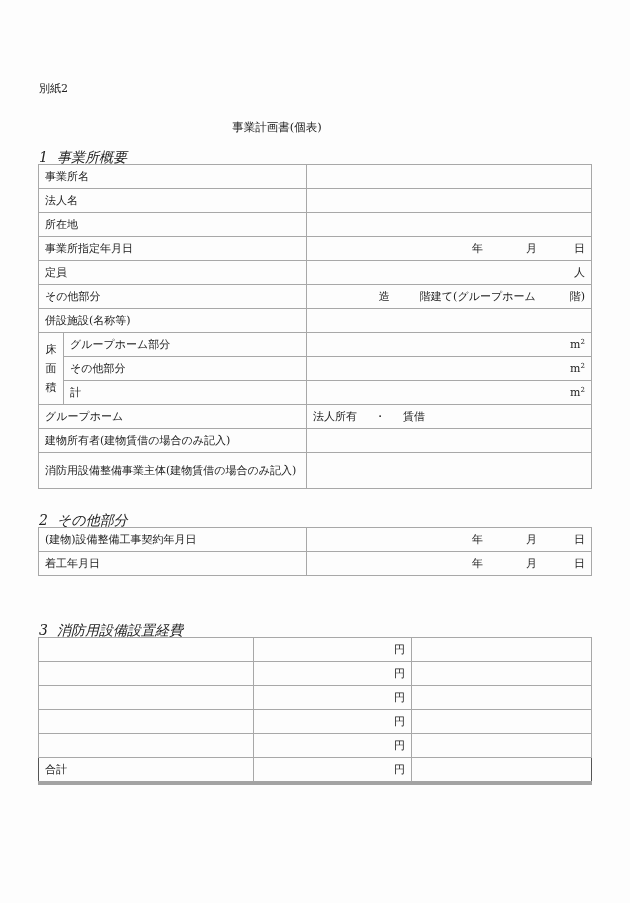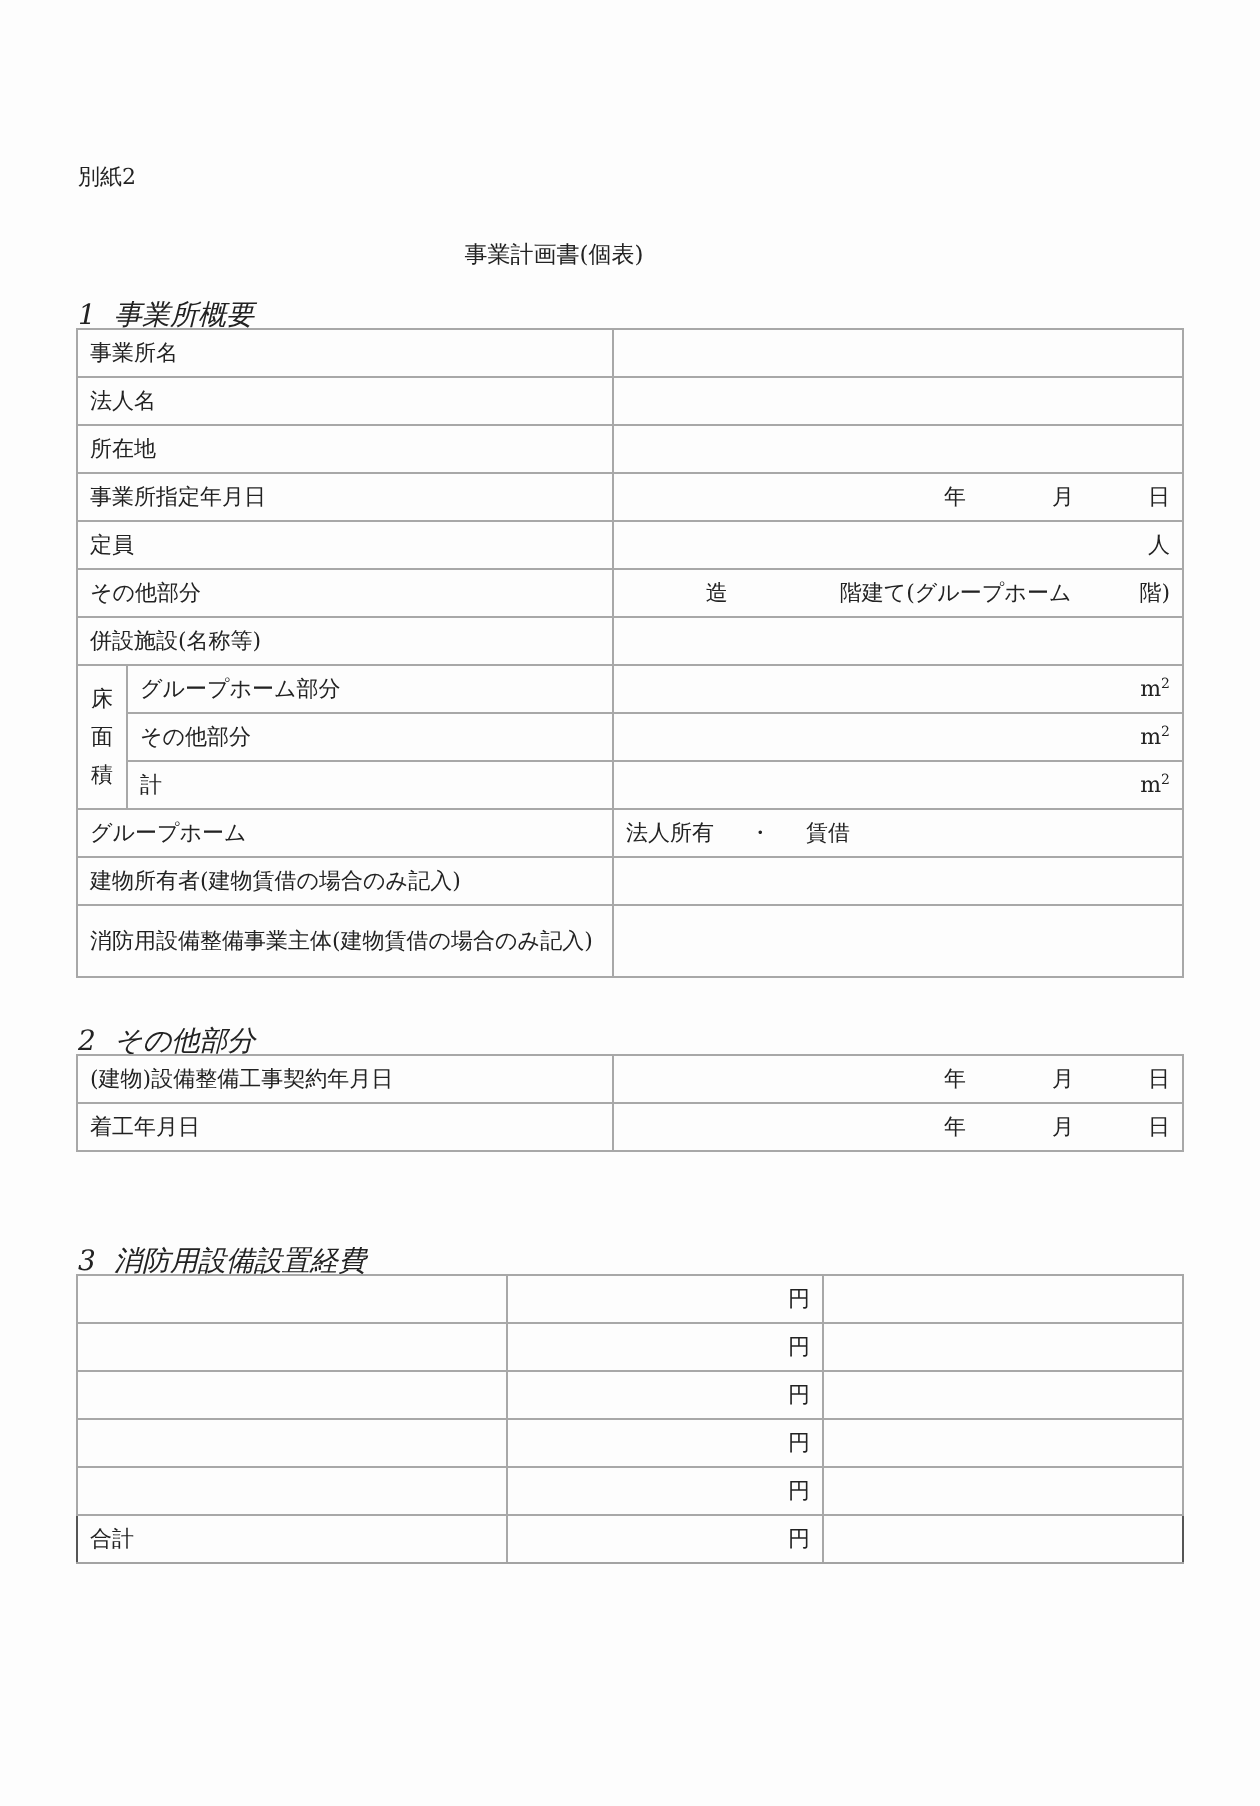--- a/index.html
+++ b/index.html
@@ -51,21 +51,21 @@
       text-align: center;
       padding: 0 !important;
       line-height: 19px !important;
     }
     .floor-label span { display: block; }
     .sqm sup { font-size: 7px; vertical-align: top; line-height: 8px; }
     .structure-cell { text-align: right; }
     .structure-cell span { display: inline-block; }
     .ownership span { display: inline-block; }
 
-    table.costs td.total-row { border-top: 1px solid #555; border-bottom: 1px solid #a3a3a3; }
+    table.costs td.total-row { border-top: 1px solid #555; border-bottom: 4px solid #a3a3a3; }
     table.costs td.total-left { border-left: 1px solid #555; }
     table.costs td.total-right { border-right: 1px solid #555; }
   </style>
 </head>
 <body>
 
 <div class="abs annex-label">別紙2</div>
 <div class="abs doc-title">事業計画書(個表)</div>
 
 <div class="abs section-heading" style="top:149px;">
@@ -103,21 +103,21 @@
   </tr>
   <tr>
     <td colspan="2">定員</td>
     <td class="right">
       <span>人</span>
     </td>
   </tr>
   <tr>
     <td colspan="2">その他部分</td>
     <td class="structure-cell">
-      <span>造</span><span style="width:30px"></span><span style="margin-left:26px;">階建て(グループホーム</span><span style="margin-left:34px;">階)</span>
+      <span>造</span><span style="width:30px"></span><span style="">階建て(グループホーム</span><span style="margin-left:34px;">階)</span>
     </td>
   </tr>
   <tr>
     <td colspan="2">併設施設(名称等)</td>
     <td></td>
   </tr>
   <tr>
     <td rowspan="3" class="floor-label">
       <span>床</span>
       <span>面</span>

